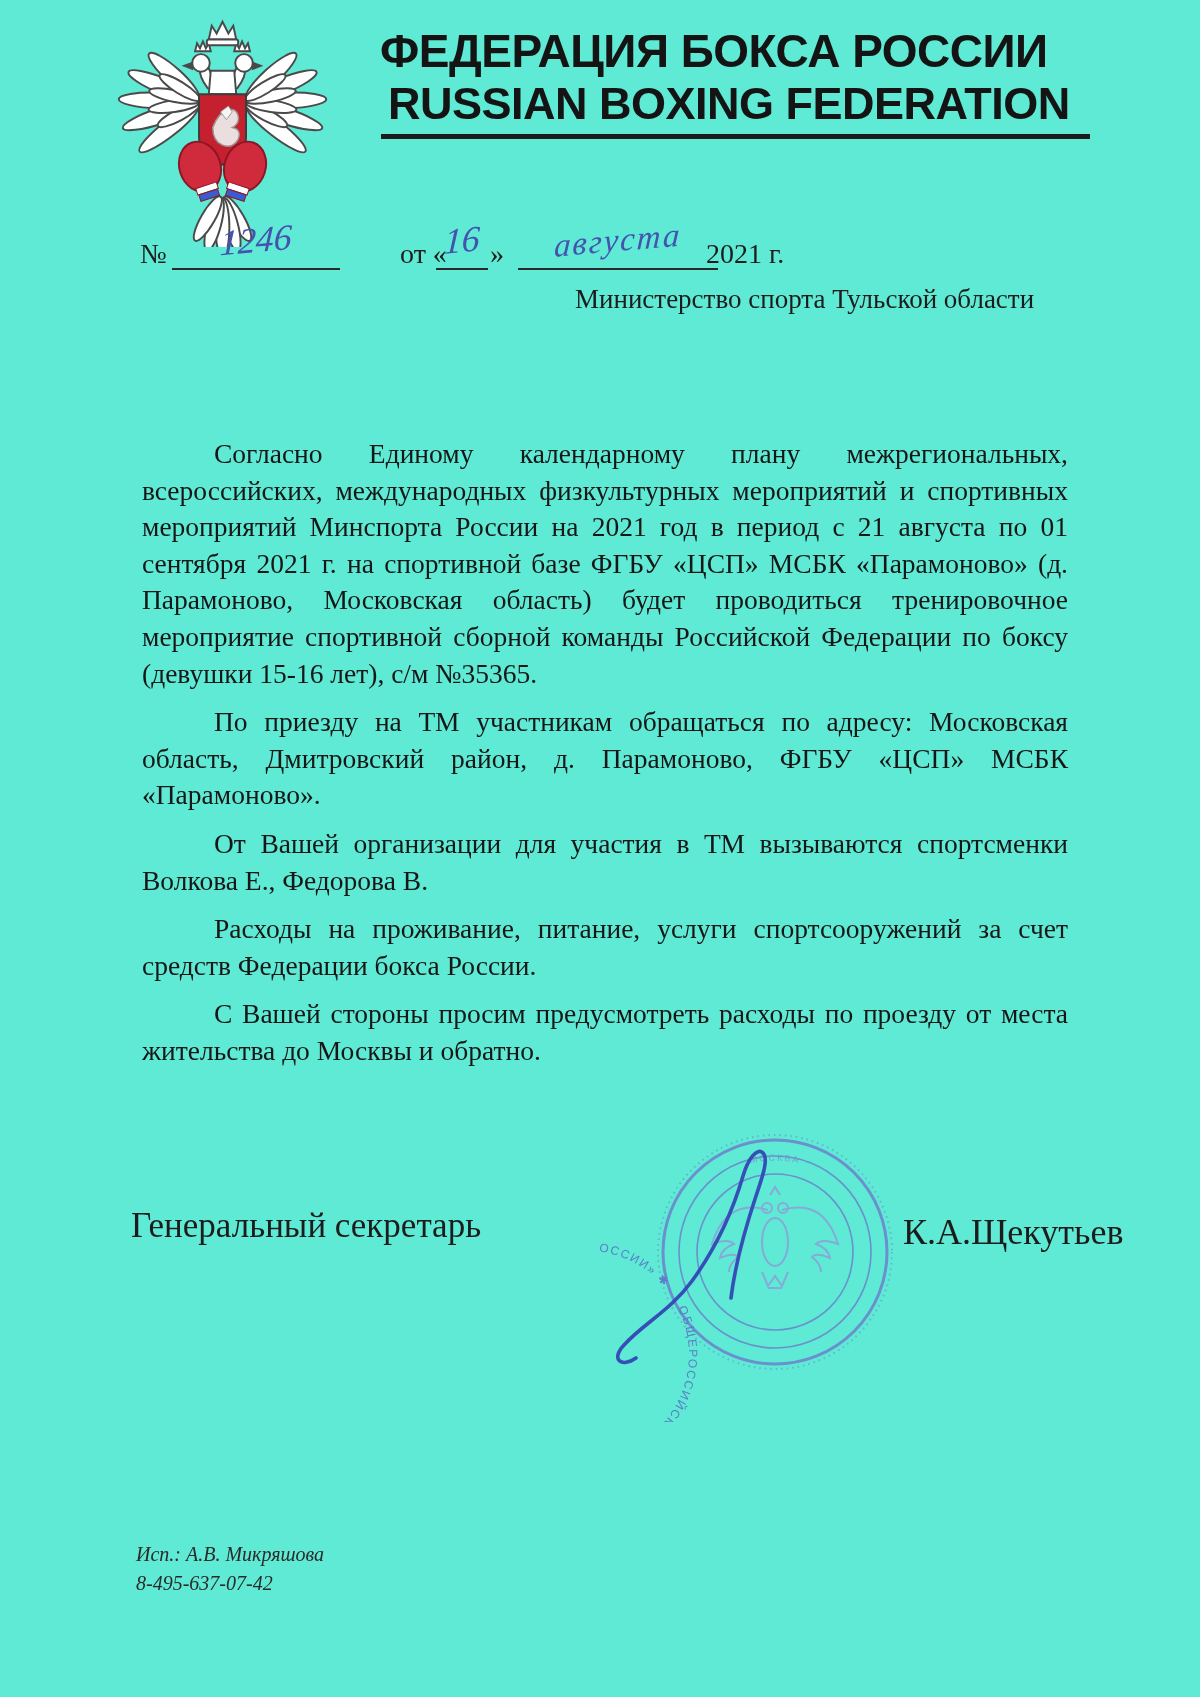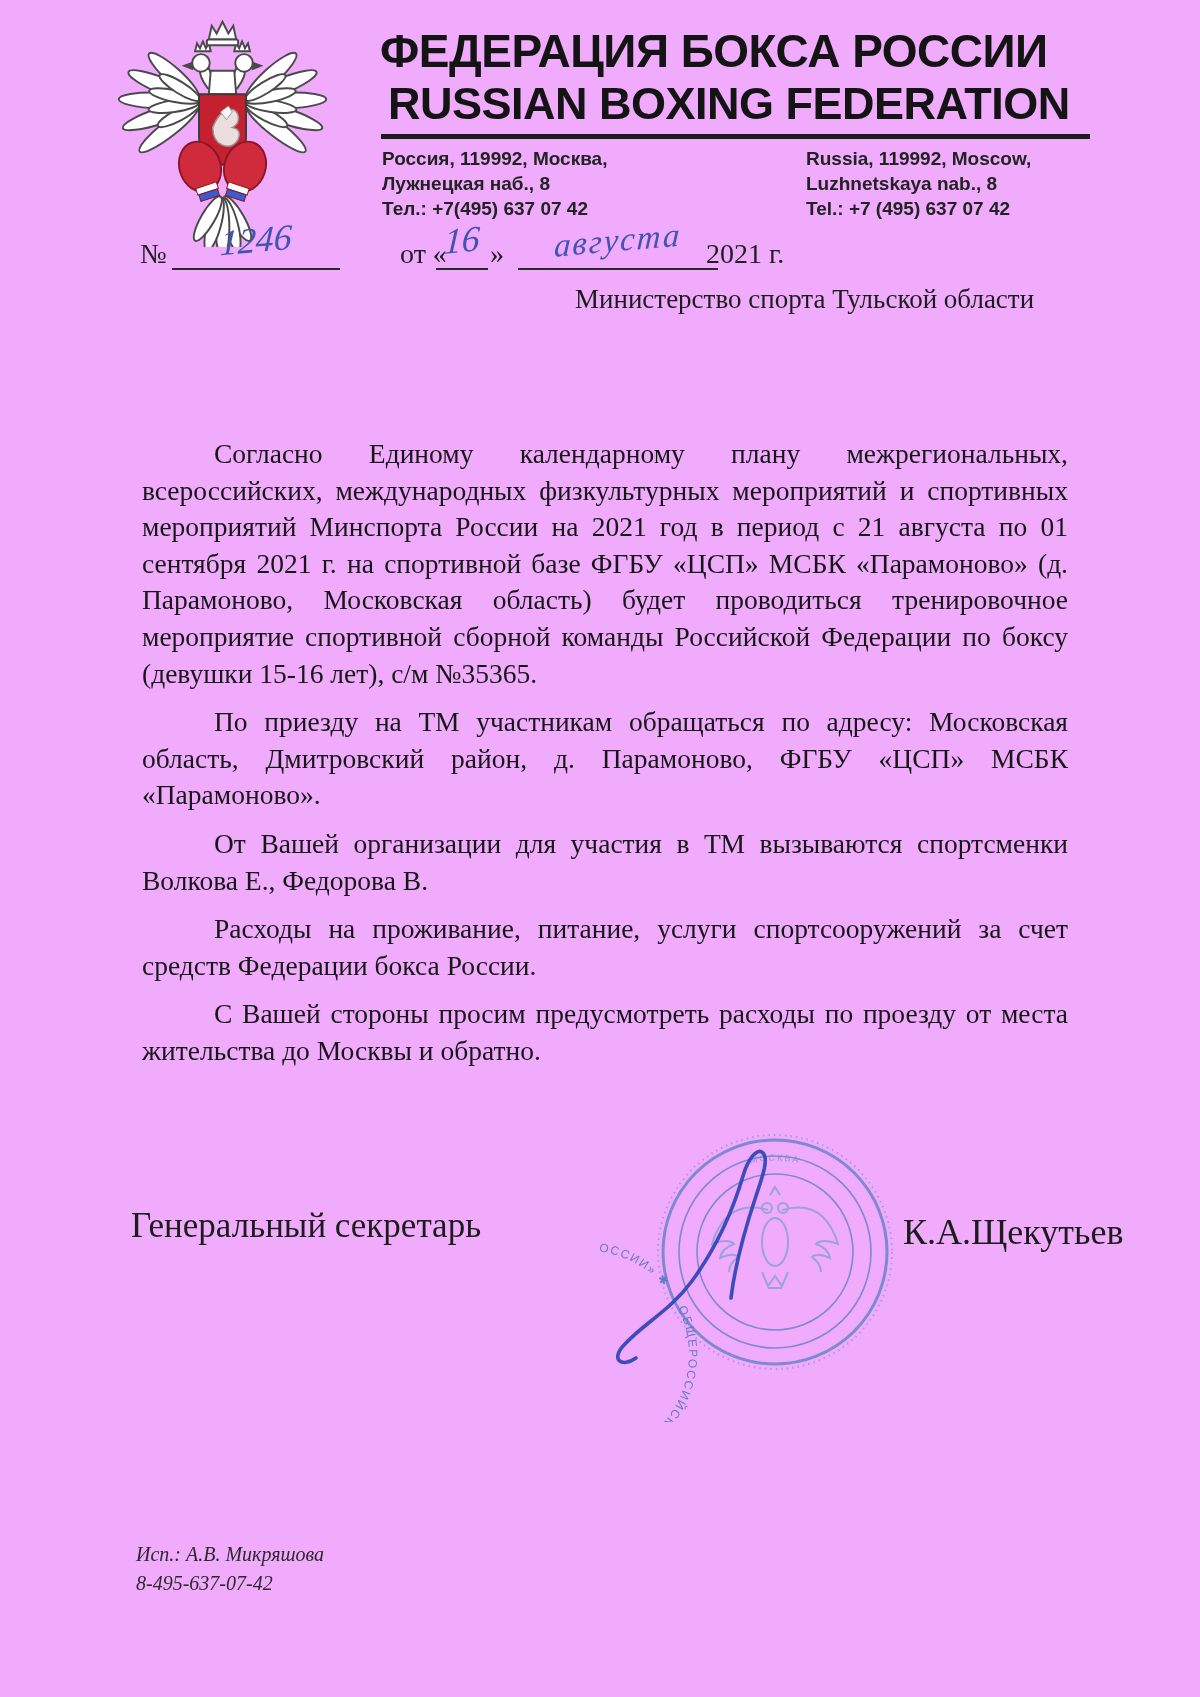--- a/index.html
+++ b/index.html
@@ -3,21 +3,21 @@
 <meta charset="utf-8">
 <style>
   html,body{margin:0;padding:0;}
   body{
     width:1200px;height:1697px;
     background:#f2f2f0;
     font-family:"Liberation Serif", serif;
     color:#1c1c1c;
   }
   .page{
-    position:relative;width:1200px;height:1697px;background:#f0abfc;overflow:hidden;
+    position:relative;width:1200px;height:1697px;background:#5eead4;overflow:hidden;
   }
   
   .emblem{position:absolute;left:105px;top:12px;width:235px;height:235px;}
   .head-title-ru{
     position:absolute;left:380px;top:24px;width:716px;
     font-family:"Liberation Sans",sans-serif;font-weight:bold;
     font-size:46px;letter-spacing:-0.5px;color:#141414;white-space:nowrap;
   }
   .head-title-en{
     position:absolute;left:380px;top:78px;width:716px;
@@ -193,30 +193,20 @@
         <rect x="132" y="178" width="22" height="7" fill="#ffffff" stroke="#8c1624" stroke-width="1"></rect>
         <rect x="133" y="185" width="20" height="7" fill="#3b5bd0" stroke="#8c1624" stroke-width="1"></rect>
       </g>
     </g>
   </svg>
 
   <div class="head-title-ru">ФЕДЕРАЦИЯ БОКСА РОССИИ</div>
   <div class="head-title-en">RUSSIAN BOXING FEDERATION</div>
   <div class="head-rule"></div>
 
-  <div class="addr addr-ru">
-    <div>Россия, 119992, Москва,</div>
-    <div>Лужнецкая наб., 8</div>
-    <div>Тел.: +7(495) 637 07 42</div>
-  </div>
-  <div class="addr addr-en">
-    <div>Russia, 119992, Moscow,</div>
-    <div>Luzhnetskaya nab., 8</div>
-    <div>Tel.: +7 (495) 637 07 42</div>
-  </div>
 
   <div class="ref">
     <span class="printed num-label">№</span>
     <span class="uline u-number"><span class="hand">1246</span></span>
     <span class="printed from-label">от «</span>
     <span class="uline u-day"><span class="hand">16</span></span>
     <span class="printed close-quote">»</span>
     <span class="uline u-month"><span class="hand hand-month">августа</span></span>
     <span class="printed year-label">2021 г.</span>
   </div>

